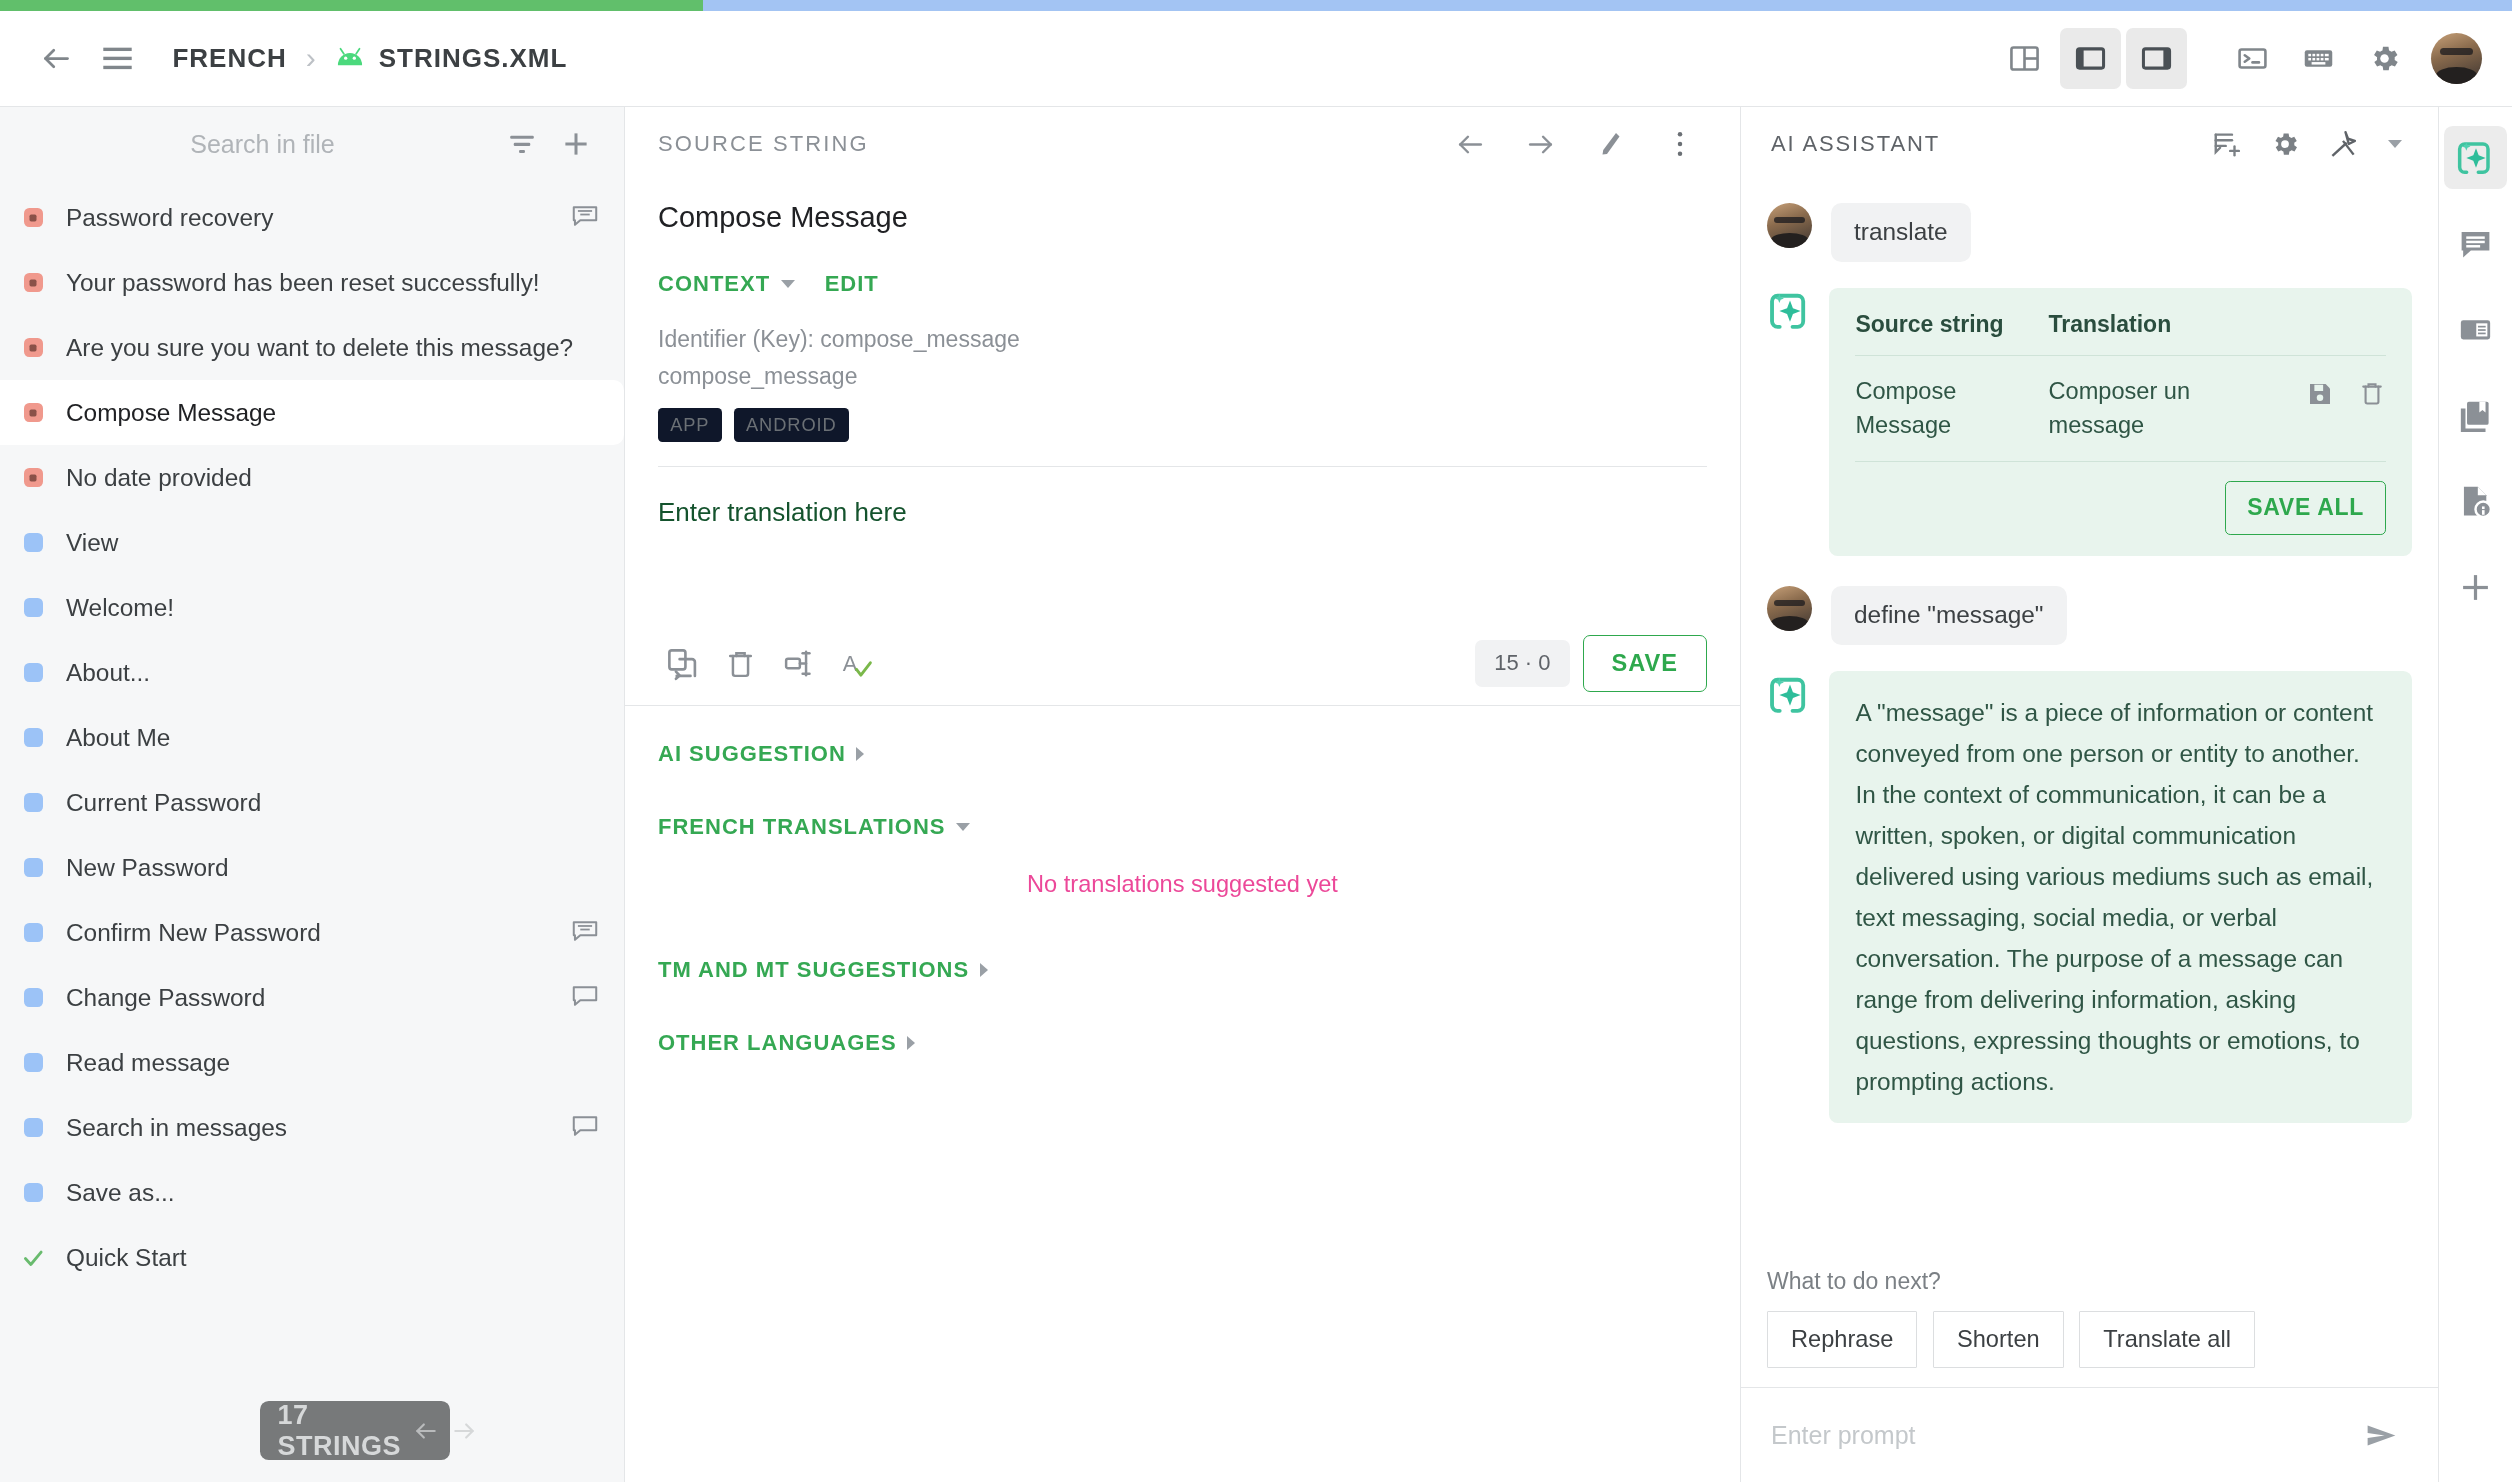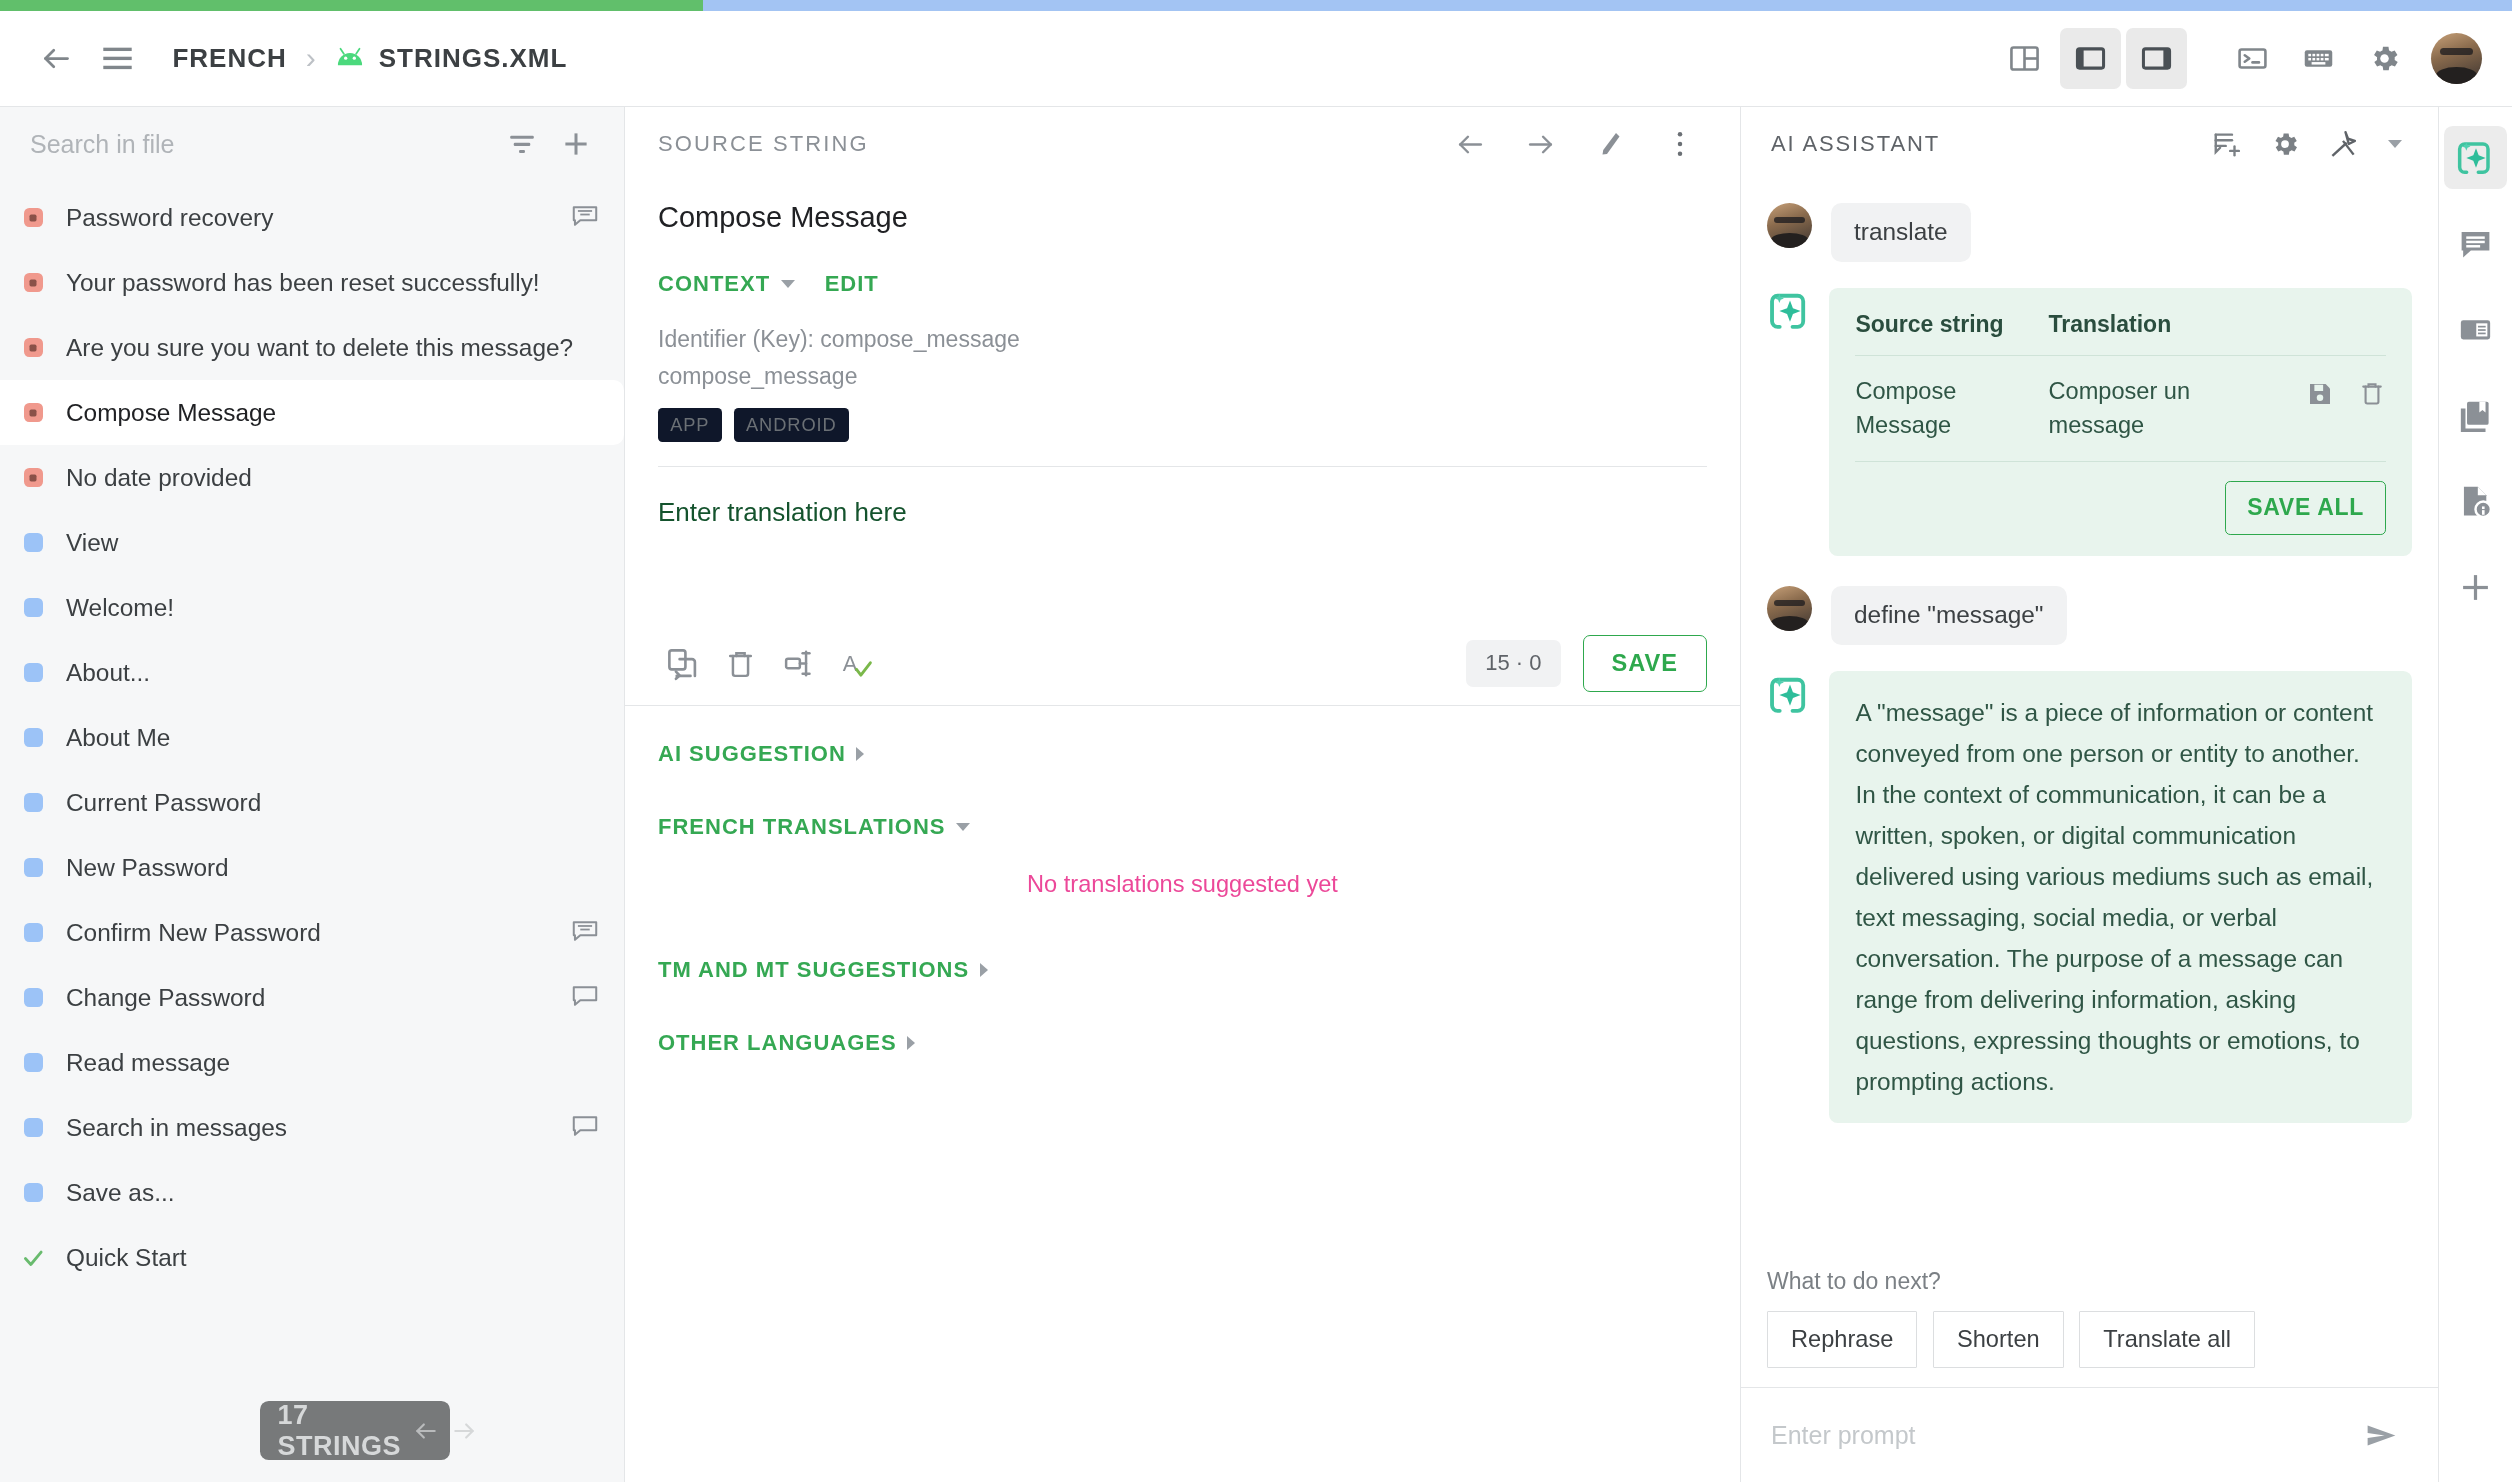--- a/index.html
+++ b/index.html
@@ -66,21 +66,21 @@
 
   
   .sidebar {
     width: 625px; flex-shrink: 0; background: #f6f7f8;
     border-right: 0.9px solid #e4e6e8; display: flex; flex-direction: column;
     position: relative;
   }
   .sidebar-head { height: 75px; display: flex; align-items: center; padding: 0 21px 0 30px; }
   .search-input {
     flex: 1; border: none; outline: none; background: transparent;
-    font-family: "Liberation Sans", sans-serif; font-size: 25px; color: #0f172a;
+    font-family: "Liberation Sans", sans-serif; font-size: 25px; color: #0f172a; text-align: center;
   }
   .search-input::placeholder { color: #b0b4b8; }
   .sidebar-head .icon-btn { width: 54px; height: 54px; }
   .string-list { flex: 1; overflow: hidden; padding-top: 3.5px; }
   .string-row {
     height: 65px; display: flex; align-items: center; padding: 0 24.4px 0 0;
     position: relative;
   }
   .string-row.selected { background: #ffffff; border-radius: 0 10.5px 10.5px 0; }
   .marker-wrap {
@@ -134,21 +134,21 @@
     background: #0f172a; color: #6b7075; font-size: 18.3px; letter-spacing: 0.9px;
     padding: 6.1px 12.2px; border-radius: 4.4px;
   }
   .divider { height: 0.9px; background: #e4e6e8; margin-top: 24.4px; }
   .trans-area { padding: 30px 33px 0 33px; min-height: 154px; }
   .trans-placeholder { font-size: 26px; color: #14532d; }
   .trans-toolbar {
     display: flex; align-items: center; padding: 0 33px 0 28px; height: 84px;
   }
   .trans-toolbar .tool { width: 58px; height: 58px; display: flex; align-items: center; justify-content: center; }
-  .toolbar-right { margin-left: auto; display: flex; align-items: center; gap: 22px; }
+  .toolbar-right { margin-left: auto; display: flex; align-items: center; gap: 13px; }
   .count-chip {
     background: #f1f2f3; border-radius: 7px; padding: 10.5px 19px;
     font-size: 22px; color: #5f6368;
   }
   .save-btn {
     border: 1.7px solid #2ea84d; border-radius: 7px; color: #2ea84d; background: #fff;
     font-size: 23.6px; font-weight: bold; letter-spacing: 1px;
     padding: 14px 28px; cursor: pointer; font-family: "Liberation Sans", sans-serif;
   }
   .sect-divider { height: 0.9px; background: #e4e6e8; }

